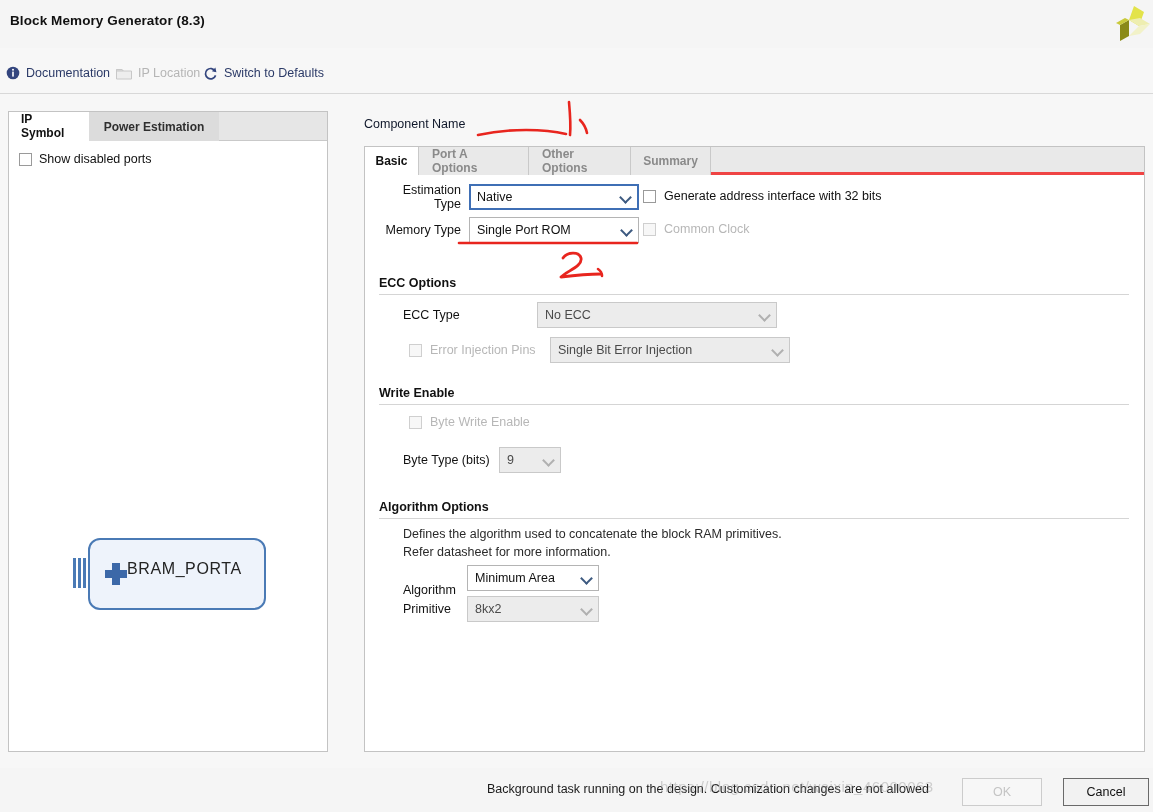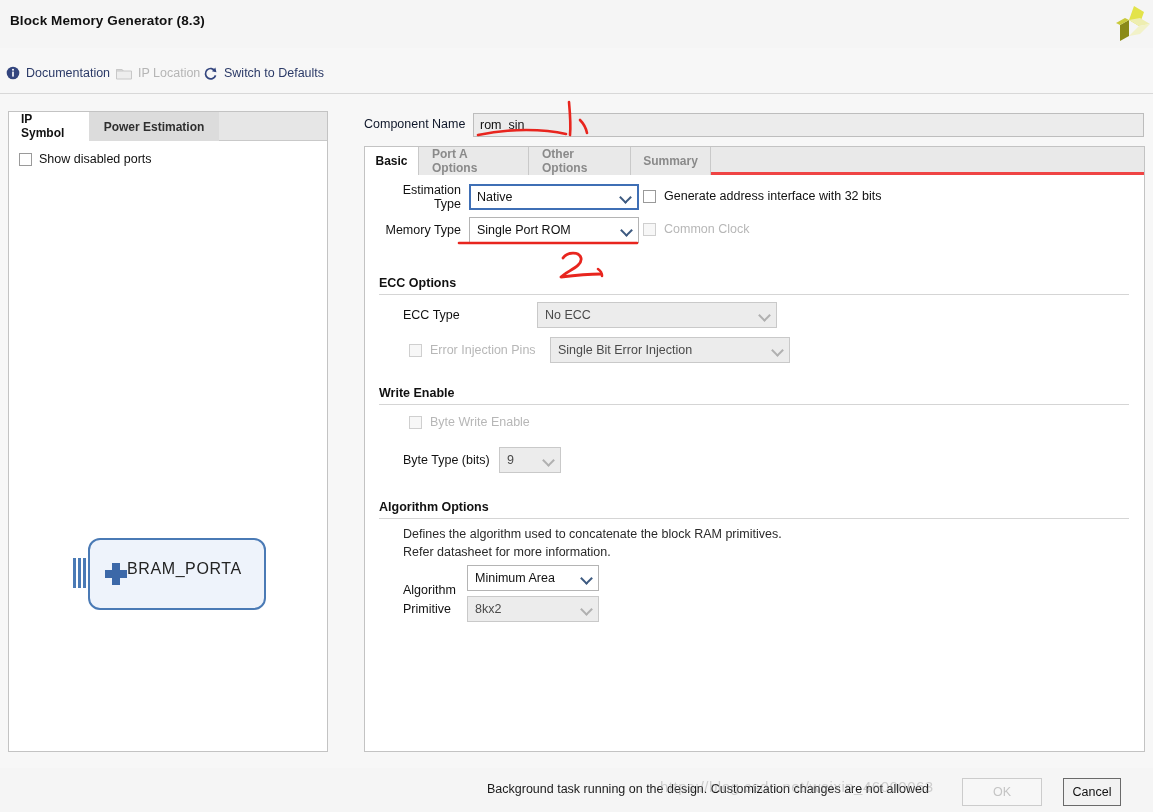--- a/index.html
+++ b/index.html
@@ -175,21 +175,21 @@
     position: absolute; left: 487px; top: 14px; font-size: 12.5px; color: #1a1a1a;
   }
   .btn {
     position: absolute; top: 10px; height: 28px;
     display: flex; align-items: center; justify-content: center;
     font-size: 12.5px; background: #f2f2f2; border: 1px solid #6a6a6a;
     color: #111; cursor: pointer;
   }
   .btn.dis { border-color: #cccccc; color: #c4c4c4; background: #f7f7f7; cursor: default; }
   .btn-ok { left: 962px; width: 80px; }
-  .btn-cancel { left: 1063px; width: 58px; }
+  .btn-cancel { left: 1063px; width: 86px; }
 
   
   .annot { position: absolute; pointer-events: none; }
   .watermark {
     position: absolute; left: 660px; top: 778px;
     font-size: 15px; color: rgba(150,150,150,.42);
     letter-spacing: .5px; white-space: nowrap; pointer-events: none;
   }
 </style>
 </head>
@@ -262,21 +262,20 @@
           <i></i>
         </div>
       <div class="bram-box"></div>
       <div class="bram-plus"></div>
       <div class="bram-label">BRAM_PORTA</div>
     </div>
   </div>
 
   <div class="comp-row">
     <div class="comp-label">Component Name</div>
-    <input class="comp-input" type="text" value="rom_sin" style="">
   </div>
 
   <div class="tabpanel">
     <div class="tabstrip">
       <div class="tab active tb0">Basic</div>
       <div class="tab inactive tb1">Port A Options</div>
       <div class="tab inactive tb2">Other Options</div>
       <div class="tab inactive tb3">Summary</div>
     </div>
 

